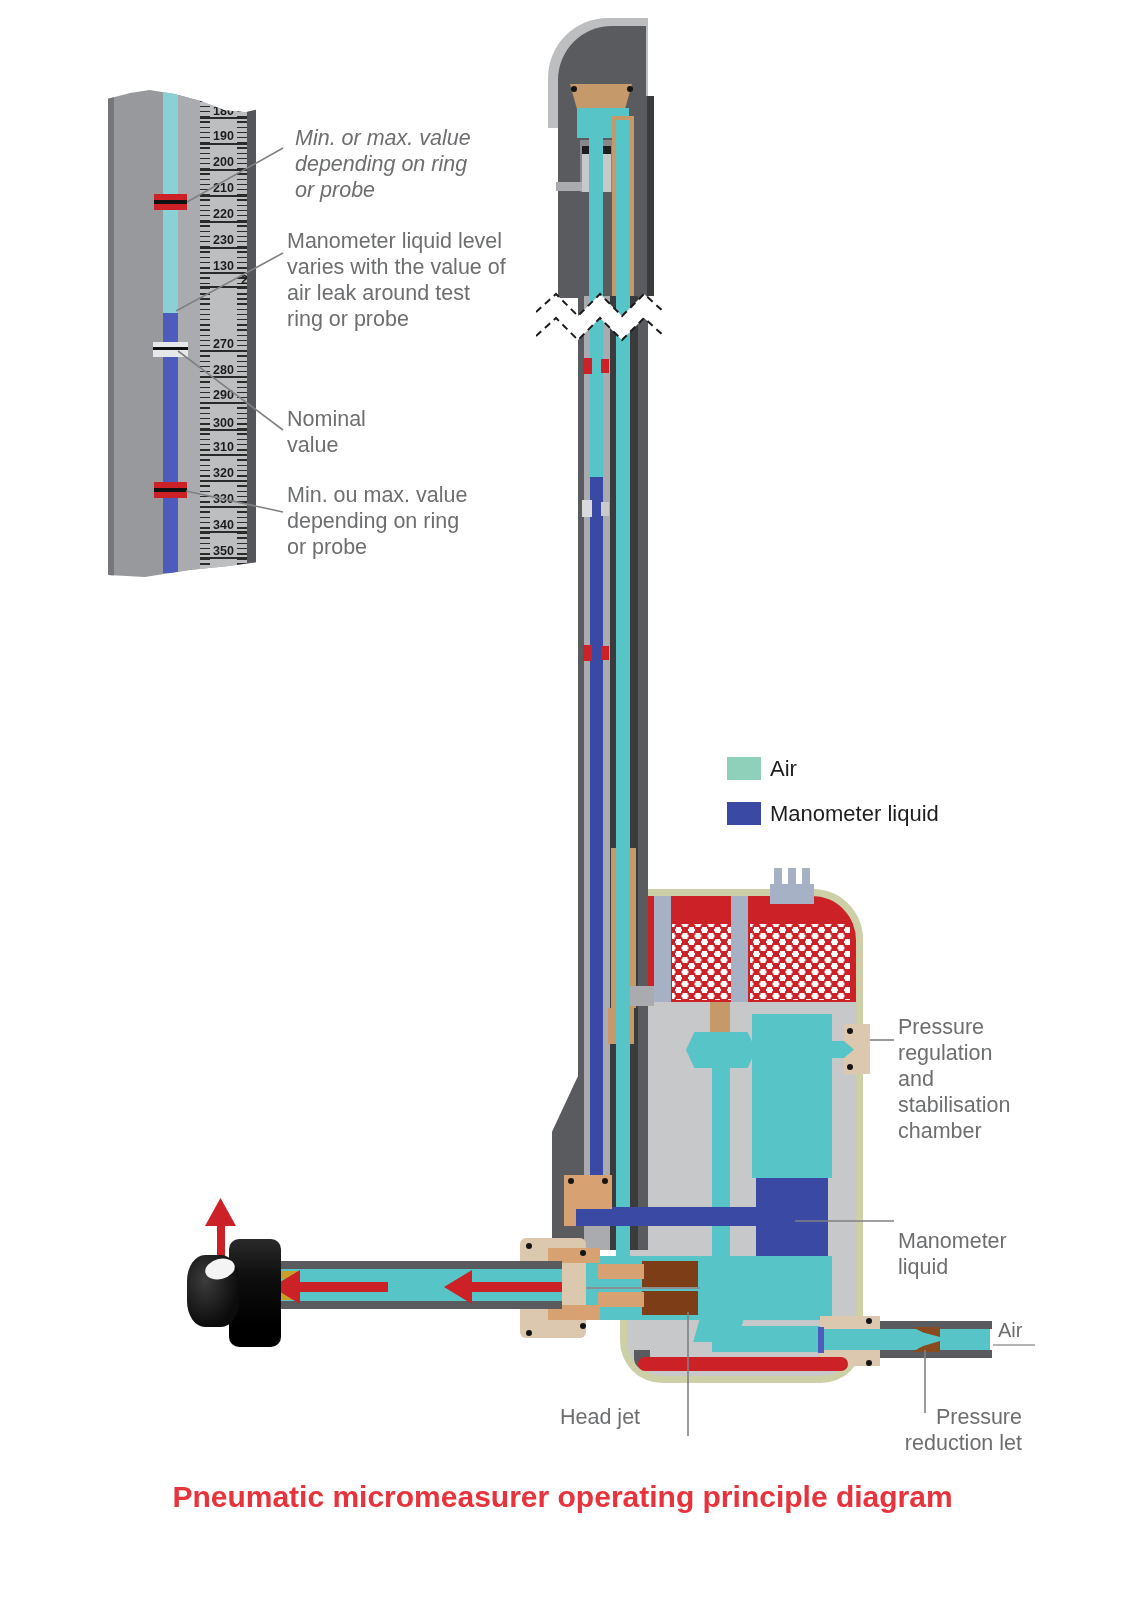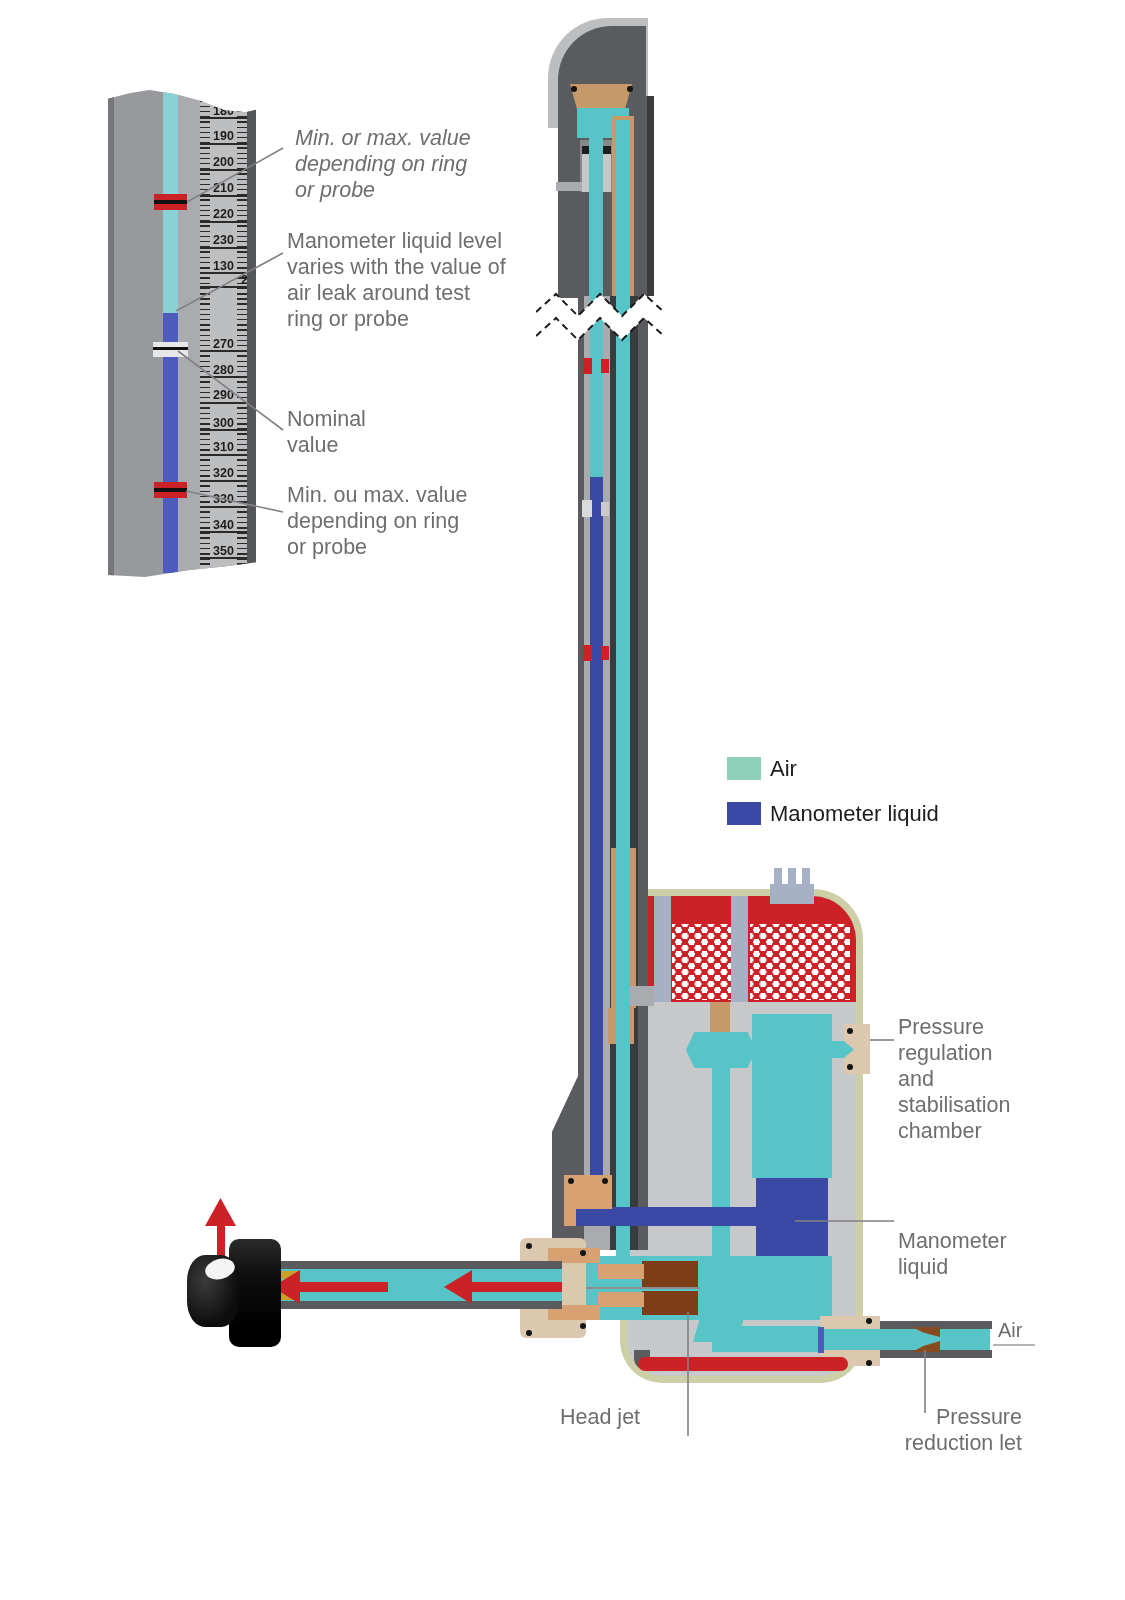--- a/index.html
+++ b/index.html
@@ -218,14 +218,15 @@
 reduction let</div>
   <div class="callout" style="left:560px;top:1404px;width:121px;text-align:left;">Head jet</div>
 
   <div class="abs" style="left:727px;top:757px;width:260px;height:72px;">
     <div class="abs" style="left: 0px; top: 0px; width: 34px; height: 23px; background: rgb(143, 208, 186);"></div>
     <div class="abs" style="left:43px;top:0;font-size:22px;color:#1d1d1f;line-height:23px;">Air</div>
     <div class="abs" style="left: 0px; top: 45px; width: 34px; height: 23px; background: rgb(58, 73, 163);"></div>
     <div class="abs" style="left:43px;top:45px;font-size:22px;color:#1d1d1f;line-height:23px;">Manometer liquid</div>
   </div>
 
+  <div class="abs" style="left:0;top:1480px;width:1125px;text-align:center;font-size:30px;font-weight:600;color:#e8333d;">Pneumatic micromeasurer operating principle diagram</div>
 
 </div>
 
 </body></html>

